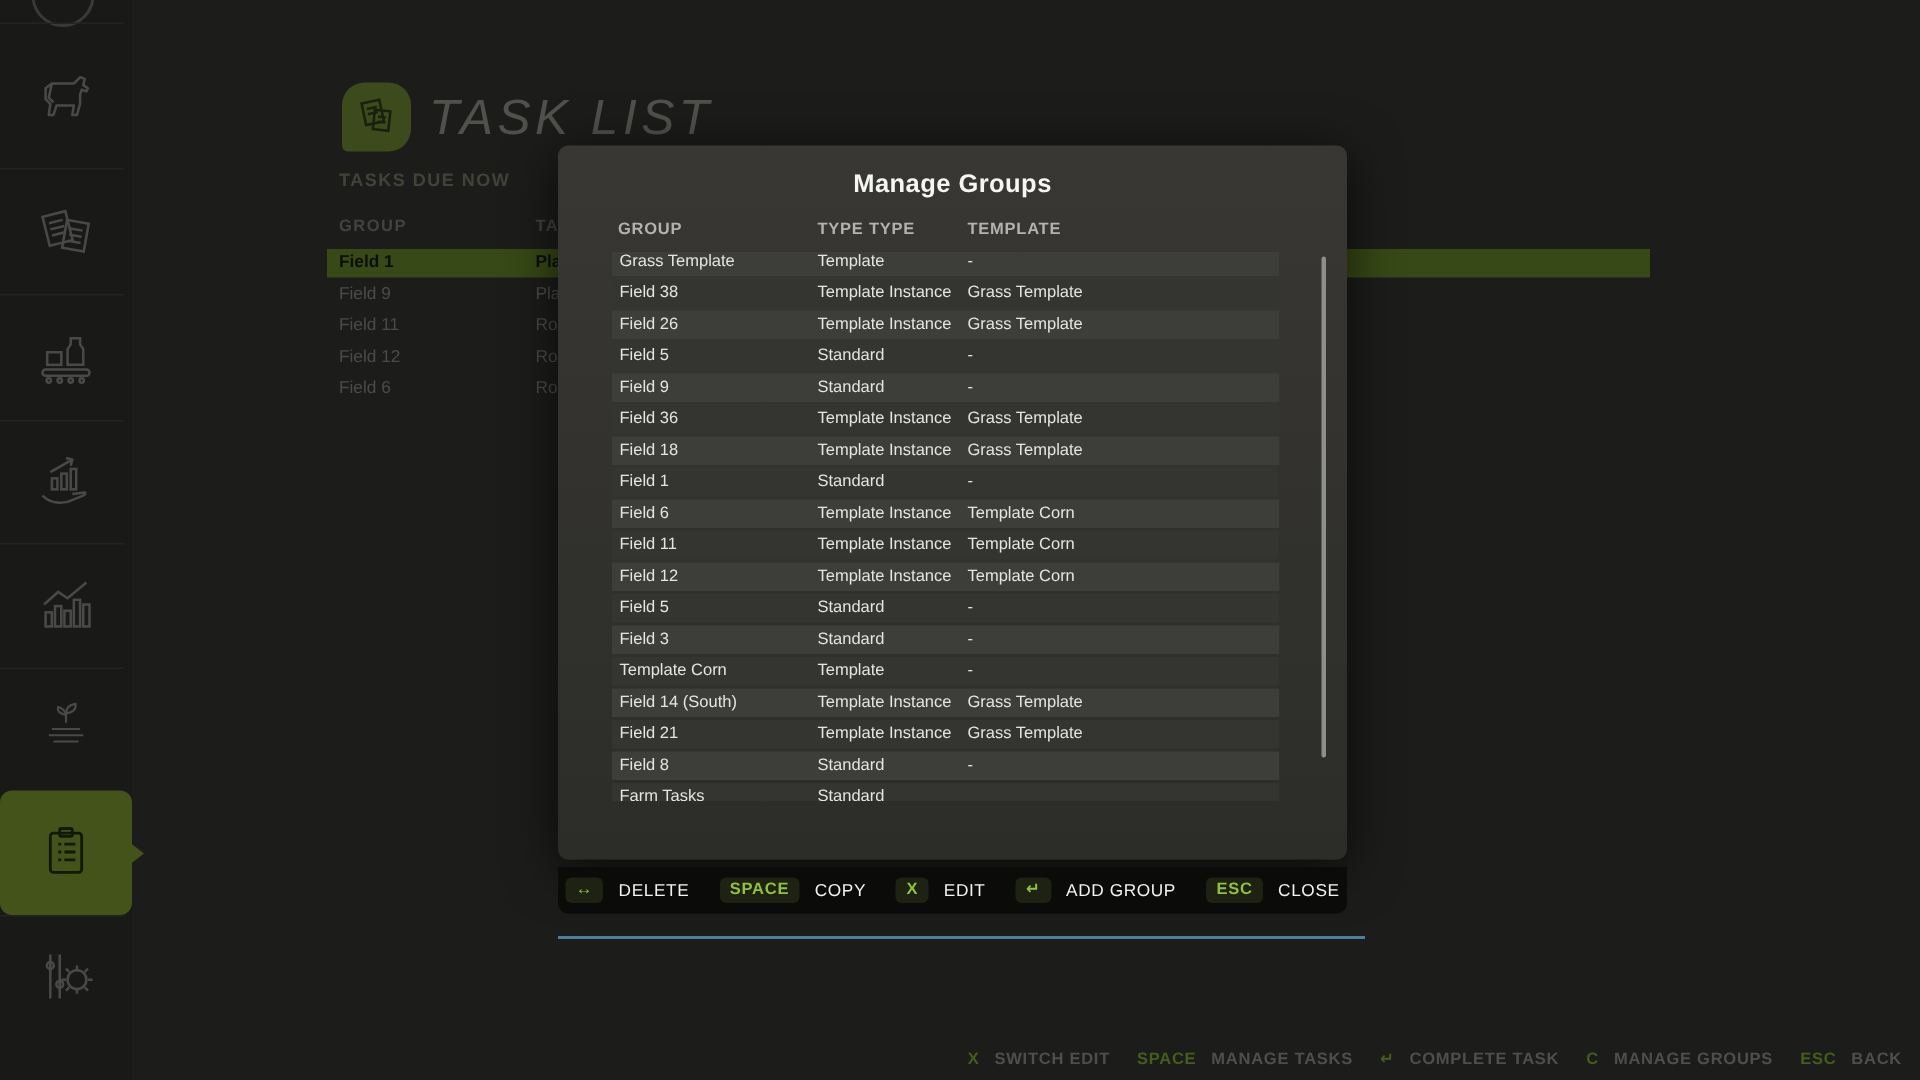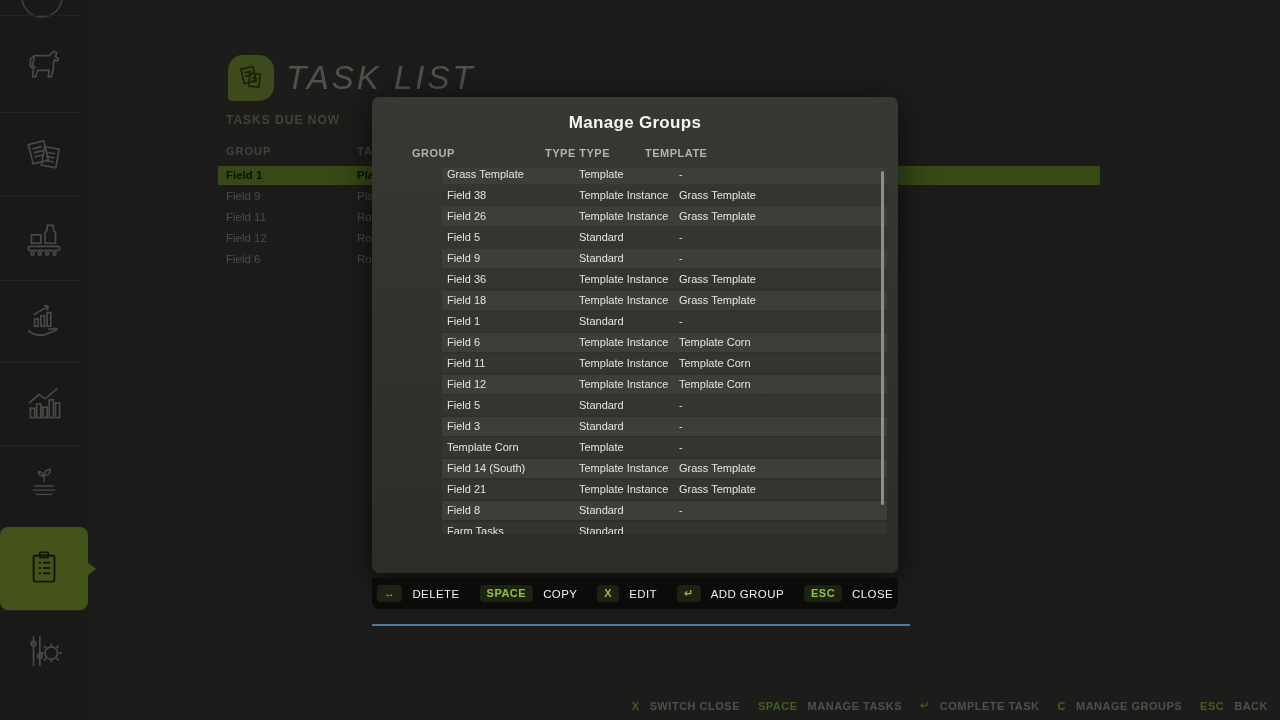--- a/index.html
+++ b/index.html
@@ -38,21 +38,21 @@
   .overlay{position:absolute;inset:0;background:rgba(0,0,0,0.52);z-index:5;}
 
   
   .dialog{position:absolute;left:372px;top:97px;width:526px;height:476px;z-index:10;
     background:linear-gradient(180deg,#383733 0%,#2c2c29 100%);
     border-radius:7px;box-shadow:0 6px 34px rgba(0,0,0,.65);}
   .dlg-title{margin:0;padding-top:16px;text-align:center;font-size:17px;font-weight:bold;color:#f5f5f3;letter-spacing:.3px;}
   .dlg-cols{position:absolute;left:0;top:50px;width:100%;font-size:11px;font-weight:bold;letter-spacing:.5px;color:#b2b2ae;}
   .dlg-cols span{position:absolute;}
   .dlg-cols .c1{left:40px;} .dlg-cols .c2{left:173px;} .dlg-cols .c3{left:273px;}
-  .dlg-rows{position:absolute;left:36px;top:71px;width:445px;height:366px;overflow:hidden;margin-left:34px;}
+  .dlg-rows{position:absolute;left:36px;top:71px;width:445px;height:366px;overflow:hidden;}
   .dlg-row{position:relative;height:19px;margin-bottom:2px;line-height:19px;font-size:11px;color:#e4e4e1;}
   .dlg-row:first-of-type{margin-top:-3px;}
   .dlg-row.r0{background:#3d3d3a;} .dlg-row.r1{background:#343431;}
   .dlg-row .c{position:absolute;white-space:nowrap;}
   .dlg-row .c1{left:5px;} .dlg-row .c2{left:137px;} .dlg-row .c3{left:237px;}
   .scrollbar{position:absolute;left:509px;top:74px;width:3px;height:334px;background:#8e8e8a;border-radius:2px;}
 
   .dlg-footer{position:absolute;left:372px;top:578px;width:526px;height:31px;z-index:10;
     background:#0b0b0a;border-radius:0 0 7px 7px;display:flex;align-items:center;justify-content:center;gap:20px;}
   .action{display:flex;align-items:center;gap:10px;}
@@ -216,21 +216,21 @@
           <span class="g">Field 6</span>
           <span class="t">Rol</span>
         </div>
 
     </div>
 
     <div class="hints">
 
         <div class="hint r0">
           <span class="hint-key">X</span>
-          <span class="hint-label">SWITCH CLOSE</span>
+          <span class="hint-label">SWITCH EDIT</span>
         </div>
 
         <div class="hint r1">
           <span class="hint-key">SPACE</span>
           <span class="hint-label">MANAGE TASKS</span>
         </div>
 
         <div class="hint r0">
           <span class="hint-key">↵</span>
           <span class="hint-label">COMPLETE TASK</span>

